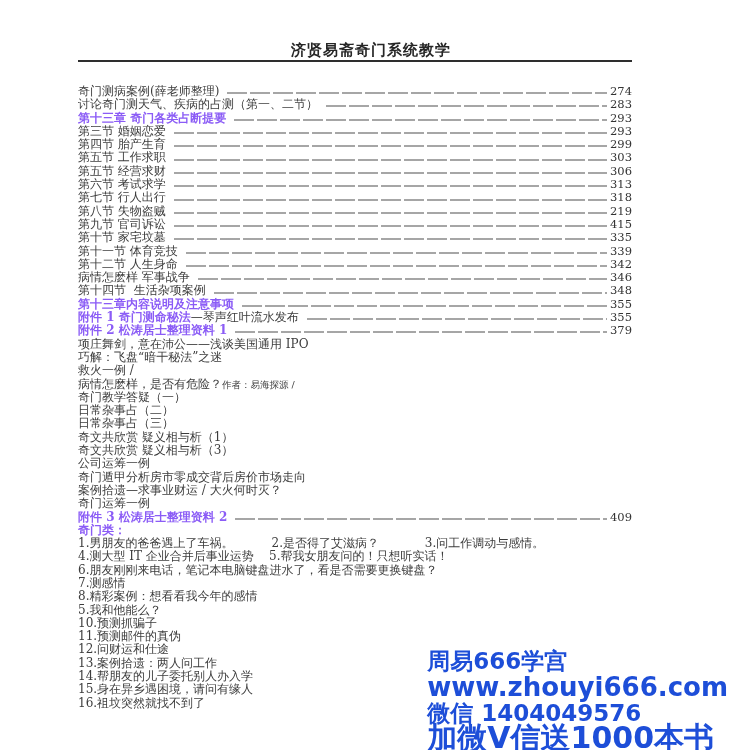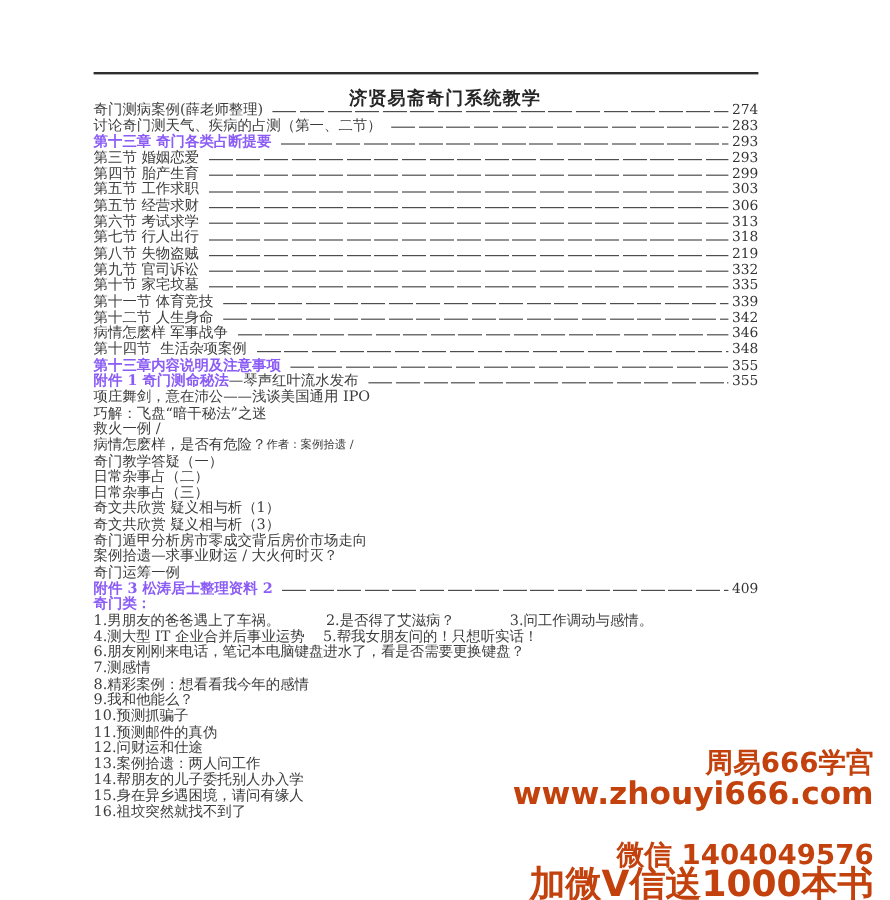--- a/index.html
+++ b/index.html
@@ -2,21 +2,21 @@
 <html><head>
 <meta charset="utf-8">
 <style>
   html,body{margin:0;padding:0;}
   body{
     width:742px;height:750px;background:#ffffff;position:relative;overflow:hidden;
     font-family:"DejaVu Serif","Liberation Serif",serif;
   }
   .doc-title{
     position:absolute;top:41px;left:0;width:742px;text-align:center;
-    font-size:15px;font-weight:bold;color:#262626;letter-spacing:1px;margin-top:32px;
+    font-size:15px;font-weight:bold;color:#262626;letter-spacing:1px;
   }
   .header-rule{
     position:absolute;top:60px;left:78px;width:554px;height:0;
     border-top:2px solid #2e2e2e;
   }
   .toc{
     position:absolute;top:85px;left:78px;width:554px;color:#3c3c3c;
   }
   .row{
     display:flex;align-items:center;
@@ -25,27 +25,27 @@
   .t{white-space:pre;}
   .b{font-weight:bold;color:#8b5cf6;}
   .sm{font-size:9.5px;white-space:pre;}
   .leader{
     flex:1;height:1px;min-width:12px;align-self:center;transform:translateY(1.5px);
     margin:0 3px 0 8px;
     background:repeating-linear-gradient(90deg,#4d4d4d 0 20px,rgba(0,0,0,0) 20px 23px);
   }
   .pg{font-size:11.5px;color:#333;}
   .watermark{
-    position:absolute;right:14px;bottom:0;text-align:right;
-    color:#c2410c;font-weight:bold;
+    position:absolute;right:14px;bottom:0;text-align:left;
+    color:#1d4ed8;font-weight:bold;
     font-family:"DejaVu Sans","Liberation Sans",sans-serif;
   }
   .w1{font-size:23px;line-height:26px;}
   .w2{font-size:26px;line-height:27px;}
-  .w3{font-size:23px;line-height:25px;margin-top:25px;}
+  .w3{font-size:23px;line-height:25px;}
   .w4{font-size:30px;line-height:24px;}
 </style>
 </head>
 <body>
 
 <div class="doc-title">济贤易斋奇门系统教学</div>
 <div class="header-rule"></div>
 
 <div class="toc">
     <div class="row">
@@ -94,21 +94,21 @@
       <span class="pg">318</span>
     </div>
     <div class="row">
       <span class="t">第八节 失物盗贼</span>
       <span class="leader"></span>
       <span class="pg">219</span>
     </div>
     <div class="row">
       <span class="t">第九节 官司诉讼</span>
       <span class="leader"></span>
-      <span class="pg">332</span>
+      <span class="pg">415</span>
     </div>
     <div class="row">
       <span class="t">第十节 家宅坟墓</span>
       <span class="leader"></span>
       <span class="pg">335</span>
     </div>
     <div class="row">
       <span class="t">第十一节 体育竞技</span>
       <span class="leader"></span>
       <span class="pg">339</span>
@@ -133,48 +133,56 @@
       <span class="leader"></span>
       <span class="pg">355</span>
     </div>
     <div class="row">
       <span class="t b">附件 1 奇门测命秘法</span>
       <span class="t">—琴声红叶流水发布</span>
       <span class="leader"></span>
       <span class="pg">355</span>
     </div>
     <div class="row">
+      <span class="t b">附件 2 松涛居士整理资料 1</span>
+      <span class="leader"></span>
+      <span class="pg">379</span>
+    </div>
+    <div class="row">
       <span class="t">项庄舞剑，意在沛公——浅谈美国通用 IPO</span>
     </div>
     <div class="row">
       <span class="t">巧解：飞盘“暗干秘法”之迷</span>
     </div>
     <div class="row">
       <span class="t">救火一例 /</span>
     </div>
     <div class="row">
       <span class="t">病情怎麽样，是否有危险？</span>
-      <span class="sm">作者：案例拾遗 /</span>
+      <span class="sm">作者：易海探源 /</span>
     </div>
     <div class="row">
       <span class="t">奇门教学答疑（一）</span>
     </div>
     <div class="row">
       <span class="t">日常杂事占（二）</span>
     </div>
     <div class="row">
       <span class="t">日常杂事占（三）</span>
     </div>
     <div class="row">
       <span class="t">奇文共欣赏 疑义相与析（1）</span>
     </div>
     <div class="row">
       <span class="t">奇文共欣赏 疑义相与析（3）</span>
     </div>
     <div class="row">
+      <span class="t">公司运筹一例</span>
+    </div>
+    <div class="row">
       <span class="t">奇门遁甲分析房市零成交背后房价市场走向</span>
     </div>
     <div class="row">
       <span class="t">案例拾遗—求事业财运 / 大火何时灭？</span>
     </div>
     <div class="row">
       <span class="t">奇门运筹一例</span>
     </div>
     <div class="row">
       <span class="t b">附件 3 松涛居士整理资料 2</span>
@@ -193,21 +201,21 @@
     <div class="row">
       <span class="t">6.朋友刚刚来电话，笔记本电脑键盘进水了，看是否需要更换键盘？</span>
     </div>
     <div class="row">
       <span class="t">7.测感情</span>
     </div>
     <div class="row">
       <span class="t">8.精彩案例：想看看我今年的感情</span>
     </div>
     <div class="row">
-      <span class="t">9.我和他能么？</span>
+      <span class="t">5.我和他能么？</span>
     </div>
     <div class="row">
       <span class="t">10.预测抓骗子</span>
     </div>
     <div class="row">
       <span class="t">11.预测邮件的真伪</span>
     </div>
     <div class="row">
       <span class="t">12.问财运和仕途</span>
     </div>

